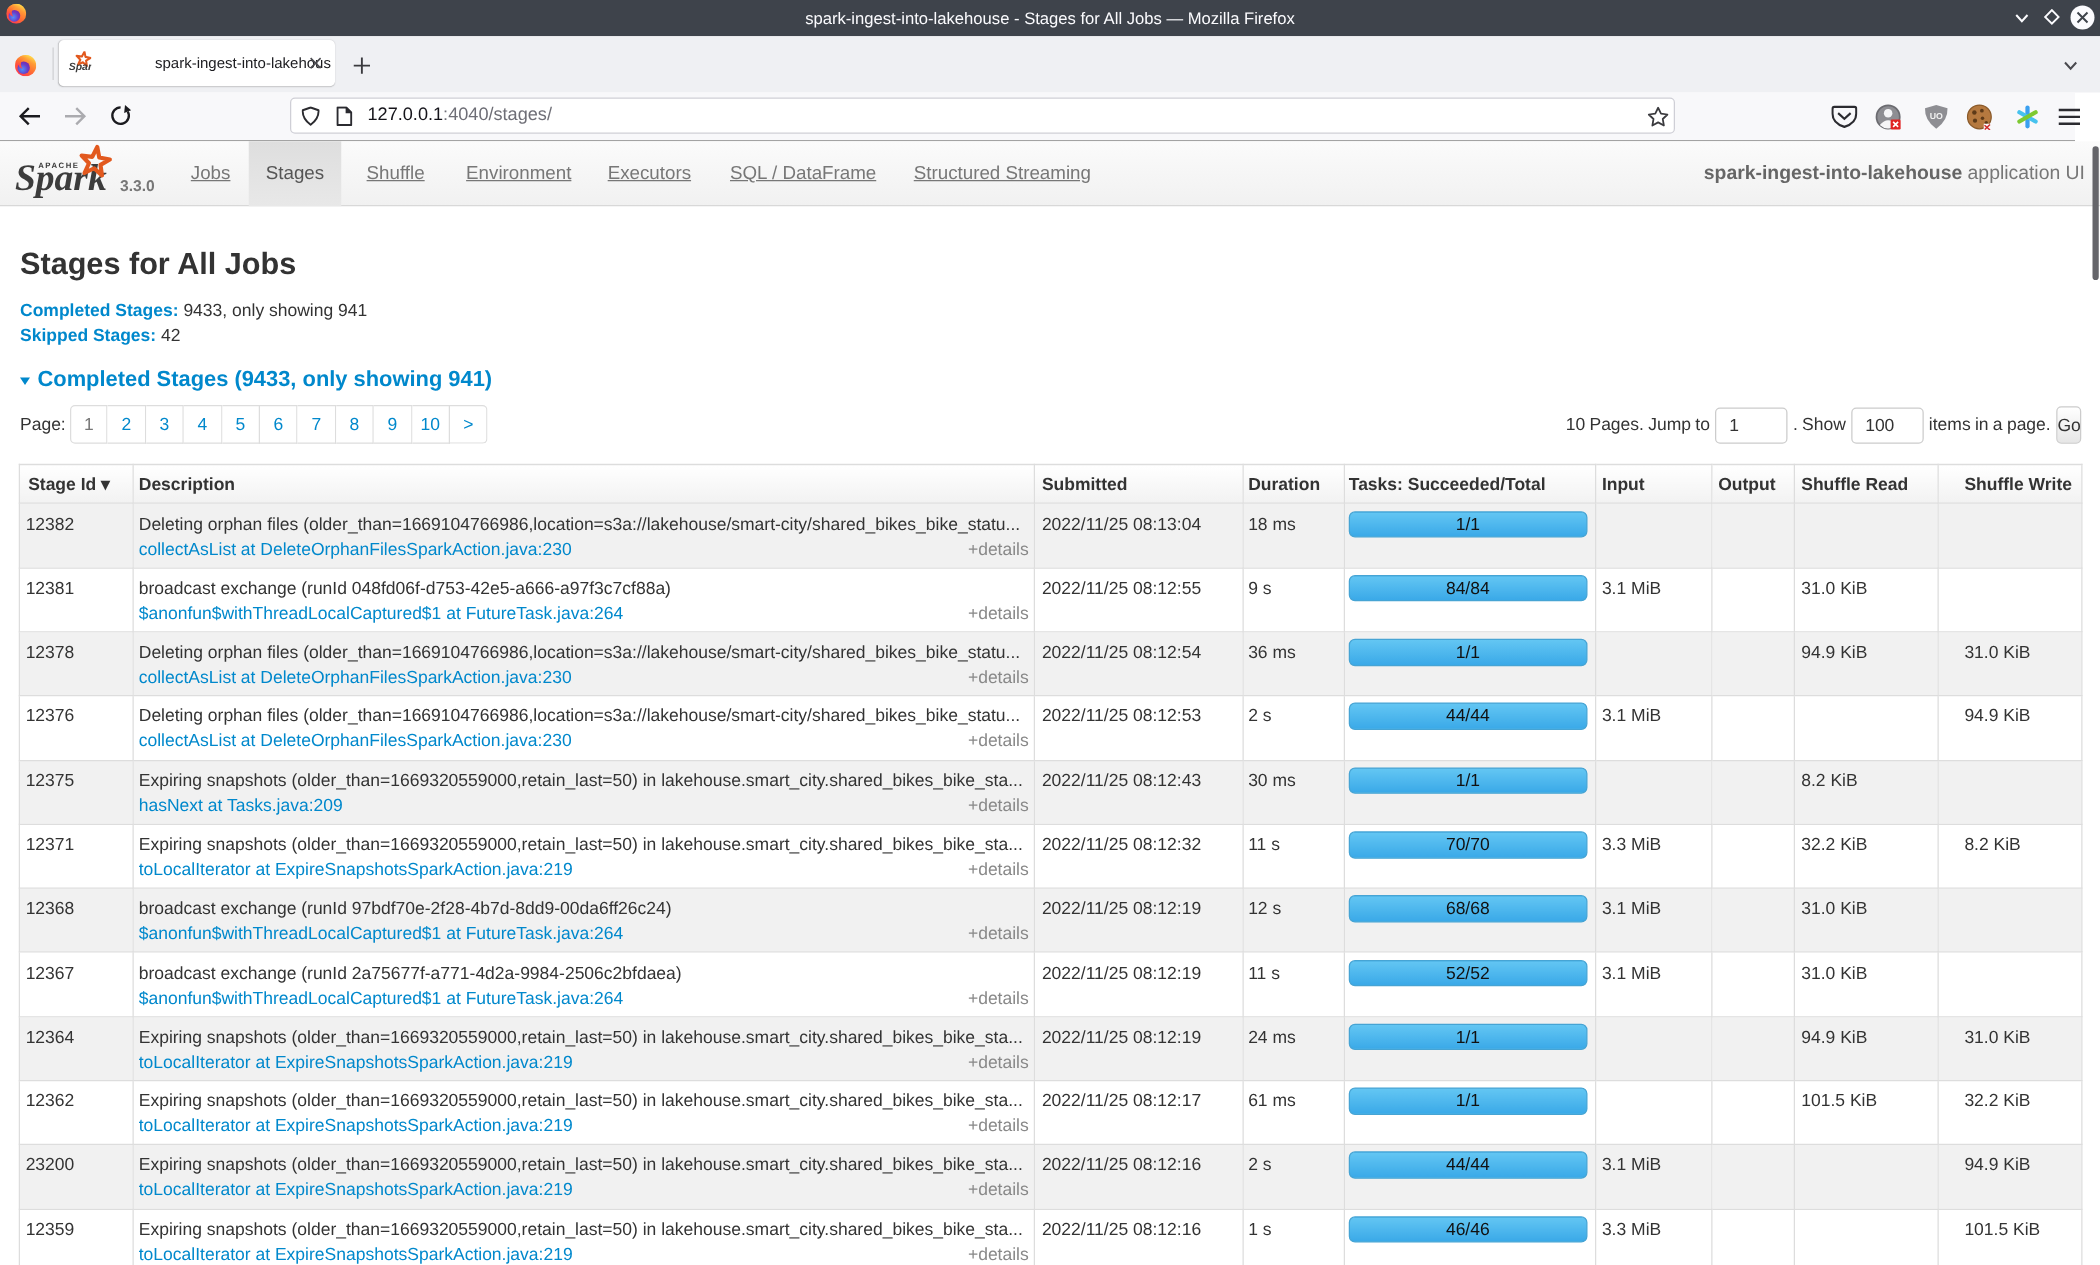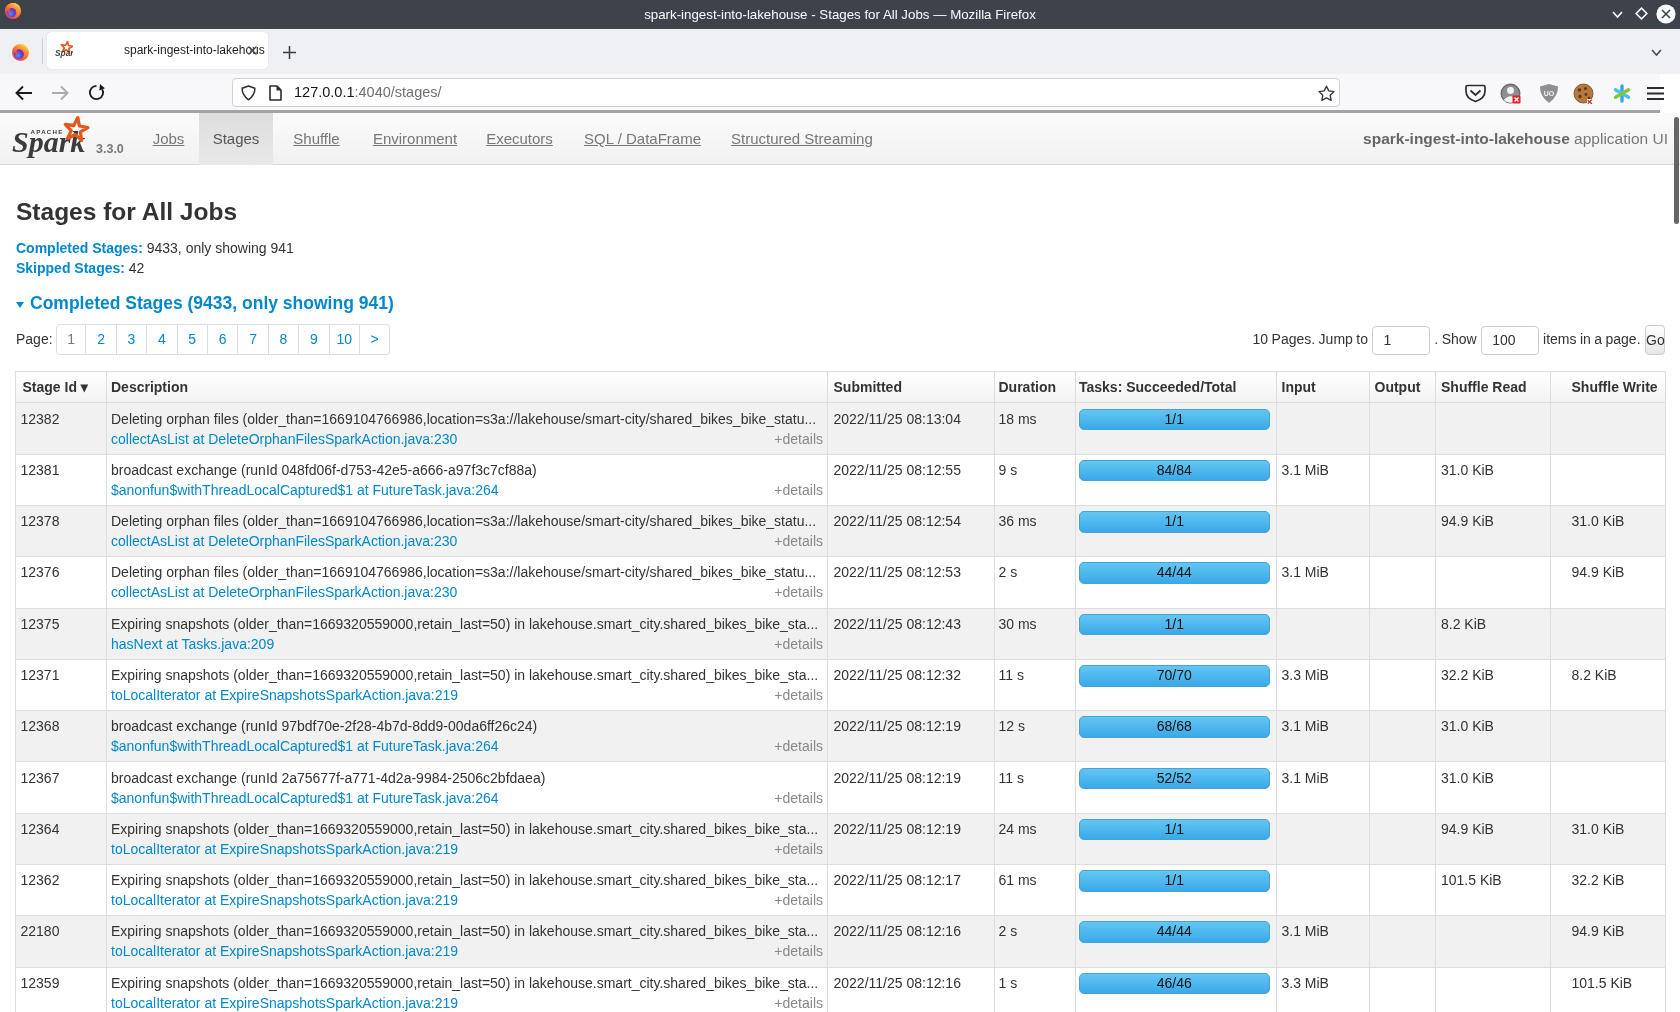--- a/index.html
+++ b/index.html
@@ -6,21 +6,21 @@
 html,body { width:1680px; height:1012px; overflow:hidden; background:#fff;
   font-family:"Liberation Sans", sans-serif; }
 #root { position:absolute; top:0; left:0; width:1680px; height:1012px; overflow:hidden; }
 
 
 #titlebar { position:absolute; top:0; left:0; width:1680px; height:29px; background:#3e434b; }
 #titlebar .ttext { position:absolute; top:0; left:0; width:1680px; text-align:center;
   line-height:29px; font-size:13.3px; color:#fbfbfe; }
 #tabbar { position:absolute; top:29px; left:0; width:1680px; height:45px; background:#eff0f3; }
 #toolbar { position:absolute; top:74px; left:0; width:1660px; height:39px; background:#f8f8fa;
-  border-bottom:3px solid #a3a3a3; }
+  border-bottom:1px solid #a3a3a3; }
 .tab { position:absolute; top:3px; left:47px; width:221px; height:37px; background:#fff;
   border-radius:4px; box-shadow:0 0 1px rgba(0,0,0,.25); }
 .tabtitle { position:absolute; left:30px; top:0; width:172px; height:37px; line-height:37px;
   font-size:12px; color:#1b1b1f; white-space:nowrap; overflow:hidden;margin-left:47px;
   -webkit-mask-image:linear-gradient(90deg,#000 88%,transparent 99%); }
 #urlbar { position:absolute; top:3.5px; left:232px; width:1108px; height:29px; background:#fff;
   border:1px solid #cfcfd6; border-radius:4px; }
 #urltext { position:absolute; left:61px; top:0; height:27px; line-height:27px; font-size:14.5px; color:#15141a; }
 #urltext .dim { color:#6e6e76; }
 .icon { position:absolute; }
@@ -434,21 +434,21 @@
           <td class="c4">61 ms</td>
           <td class="c5">
             <div class="pbar">1/1</div>
           </td>
           <td class="c6"></td>
           <td class="c7"></td>
           <td class="c8">101.5 KiB</td>
           <td class="c9">32.2 KiB</td>
         </tr>
         <tr class="odd">
-          <td class="c1">22180</td>
+          <td class="c1">23200</td>
           <td class="c2">
             <div>Expiring snapshots (older_than=1669320559000,retain_last=50) in lakehouse.smart_city.shared_bikes_bike_sta...</div>
             <div><a>toLocalIterator at ExpireSnapshotsSparkAction.java:219</a><span class="dets">+details</span></div>
           </td>
           <td class="c3">2022/11/25 08:12:16</td>
           <td class="c4">2 s</td>
           <td class="c5">
             <div class="pbar">44/44</div>
           </td>
           <td class="c6">3.1 MiB</td>

